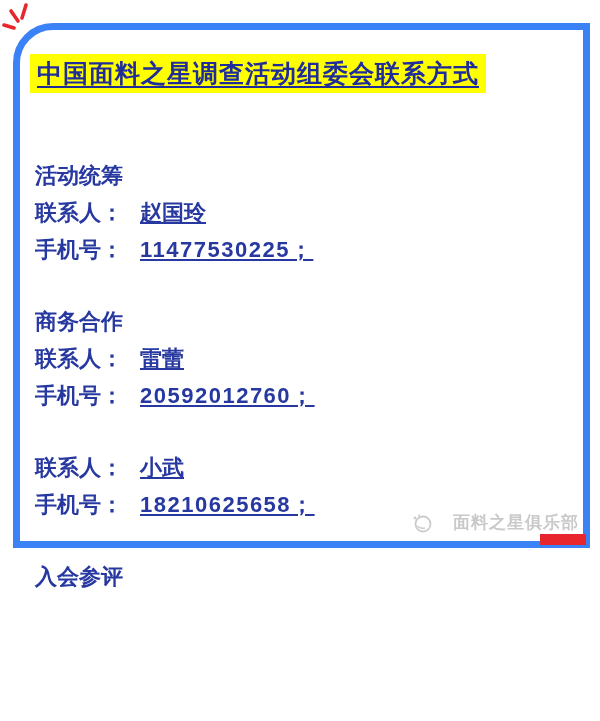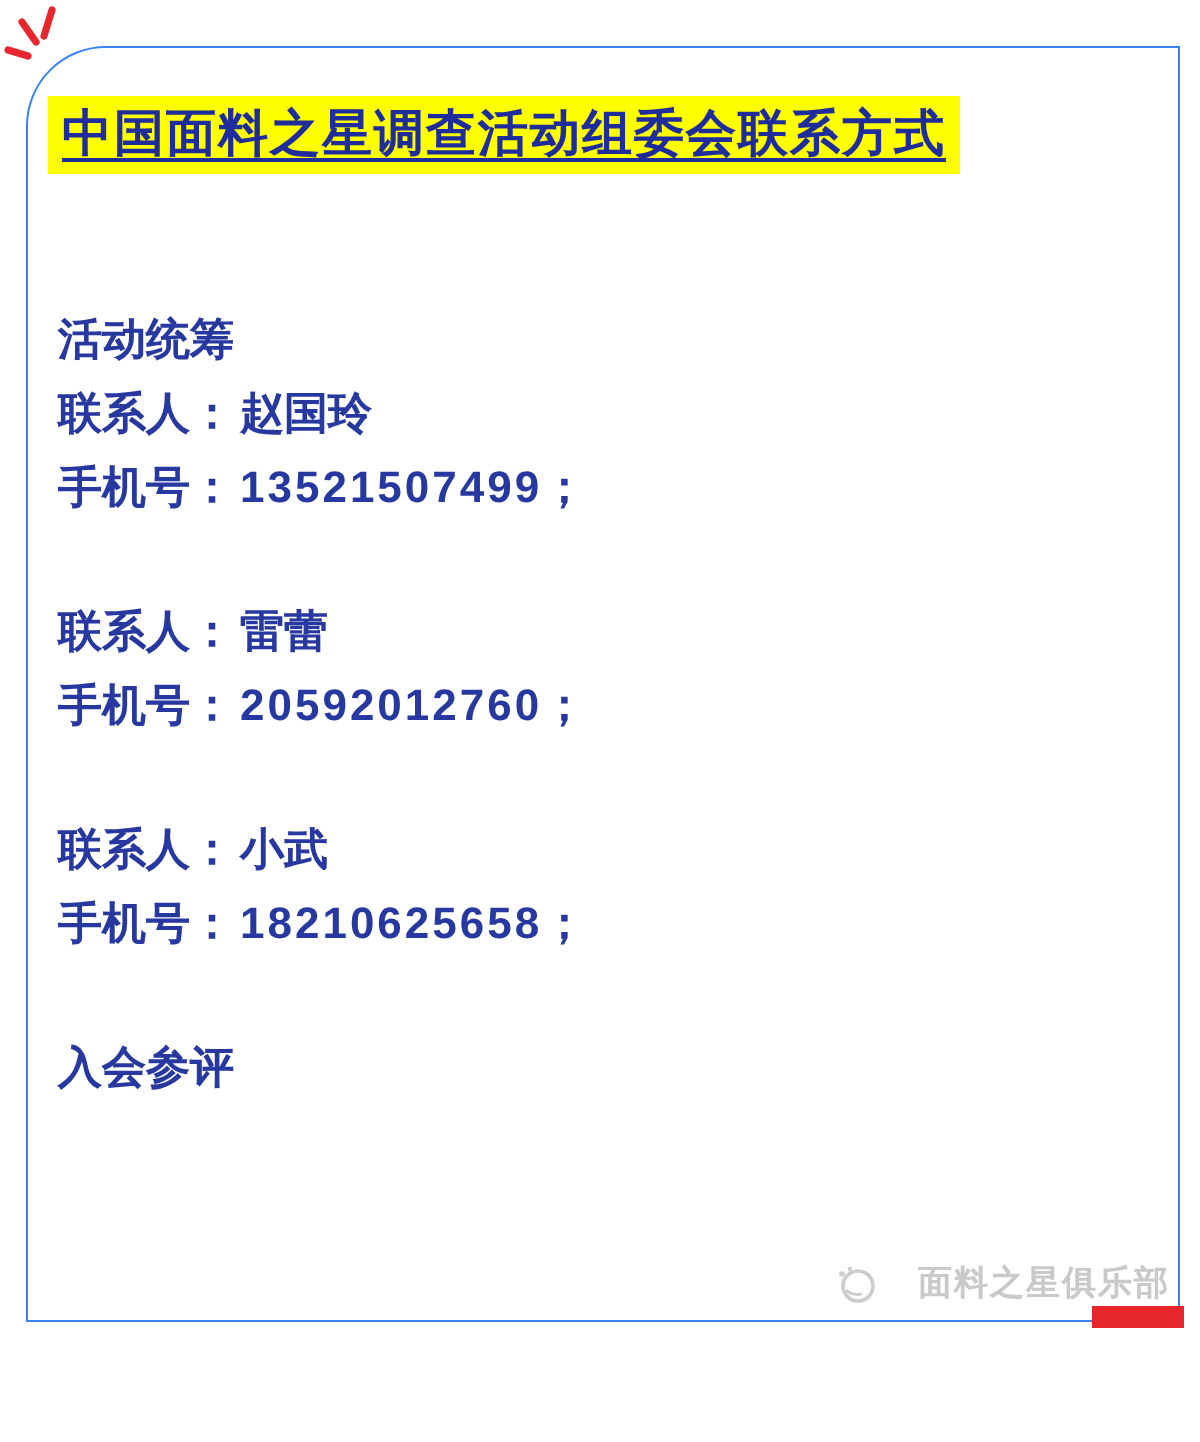--- a/index.html
+++ b/index.html
@@ -9,23 +9,23 @@
     font-family: "Liberation Sans", "DejaVu Sans", sans-serif;
     position: relative;
     overflow: hidden;
   }
   .page { position: absolute; inset: 0; }
 
   
   .frame {
     position: absolute;
     left: 13px; top: 23px;
-    width: 577px; height: 638px;
+    width: 577px; height: 525px;
     box-sizing: border-box;
-    border: 1px solid #3b82f6;
+    border: 7px solid #3b82f6;
     border-top-left-radius: 40px;
     background: #ffffff;
   }
 
   
   .sparkle {
     position: absolute;
     left: 2px; top: 2px;
     width: 42px; height: 42px;
   }
@@ -53,21 +53,21 @@
   .sections {
     position: absolute;
     left: 15px; top: 127px;
     width: 540px;
     color: #2738a0;
     font-size: 22px;
     font-weight: 700;
   }
   .section { margin-bottom: 35px; }
   .section .row { line-height: 37px; white-space: nowrap; }
-  .section .value { margin-left: 3px; }
+  .section .value { margin-left: 17px; text-decoration: underline; }
   .section .number { letter-spacing: 1.5px; }
 
   
   .watermark {
     position: absolute;
     right: 4px; bottom: 7px;
     display: flex;
     align-items: center;
     gap: 20px;
     color: #c9c9c9;
@@ -102,25 +102,26 @@
     <h1 class="title">中国面料之星调查活动组委会联系方式</h1>
 
     <div class="sections">
 
       <div class="section">
         <div class="row">活动统筹</div>
         <div class="row">
           <span>联系人：</span><span class="value">赵国玲</span>
         </div>
         <div class="row">
-          <span>手机号：</span><span class="value number">13521507499；</span>
+          <span>手机号：</span><span class="value number">11477530225；</span>
         </div>
       </div>
 
       <div class="section">
+        <div class="row">商务合作</div>
         <div class="row">
           <span>联系人：</span><span class="value">雷蕾</span>
         </div>
         <div class="row">
           <span>手机号：</span><span class="value number">20592012760；</span>
         </div>
       </div>
 
       <div class="section">
         <div class="row">

